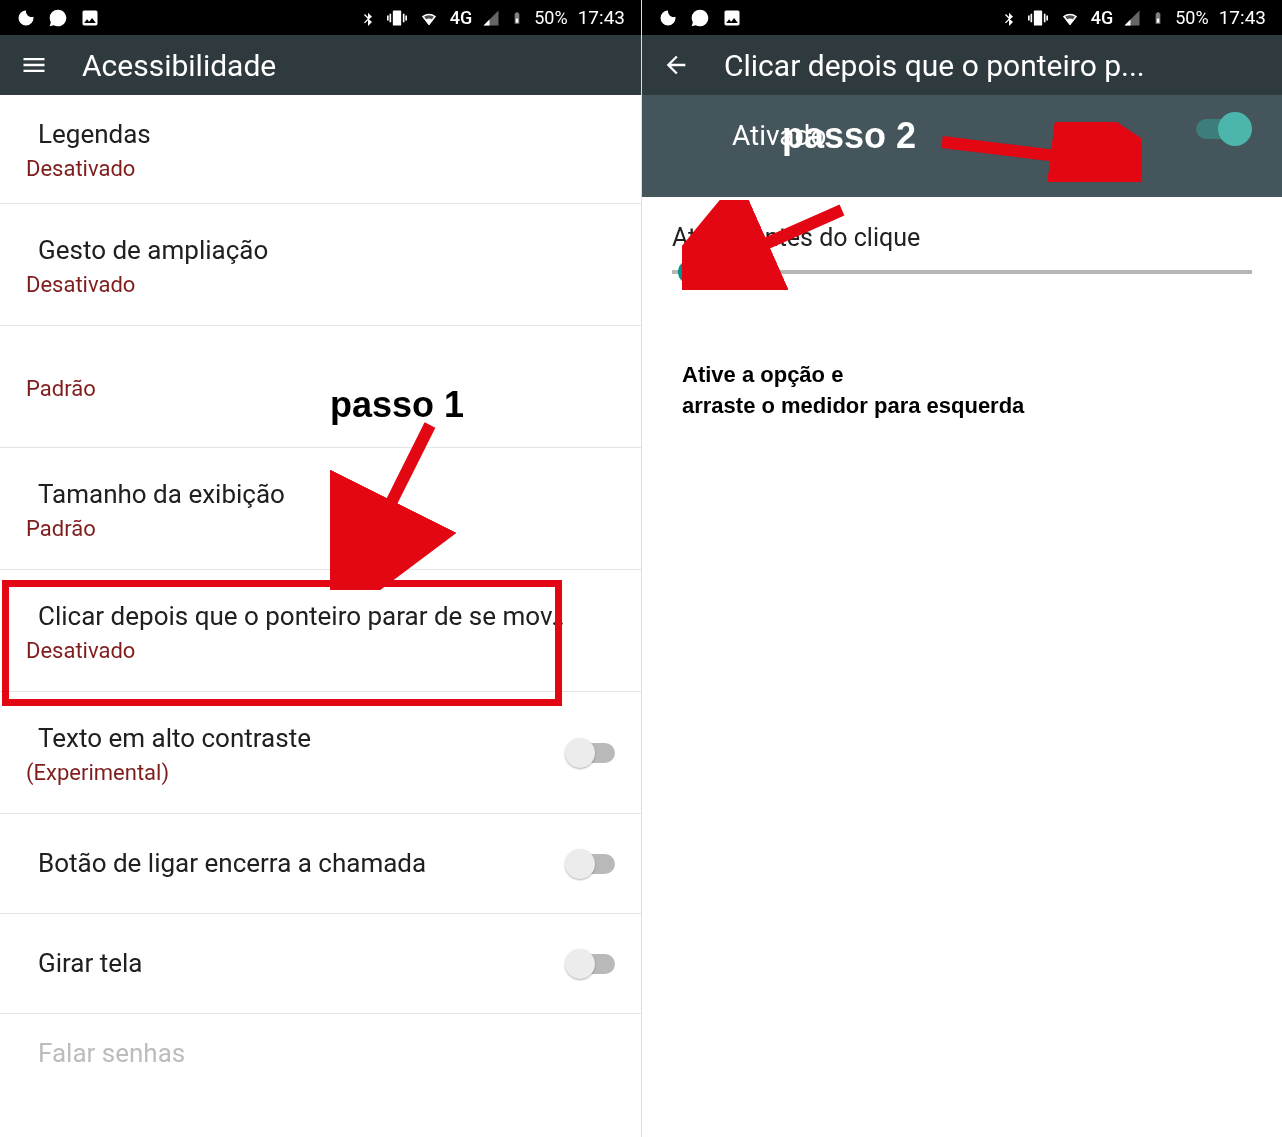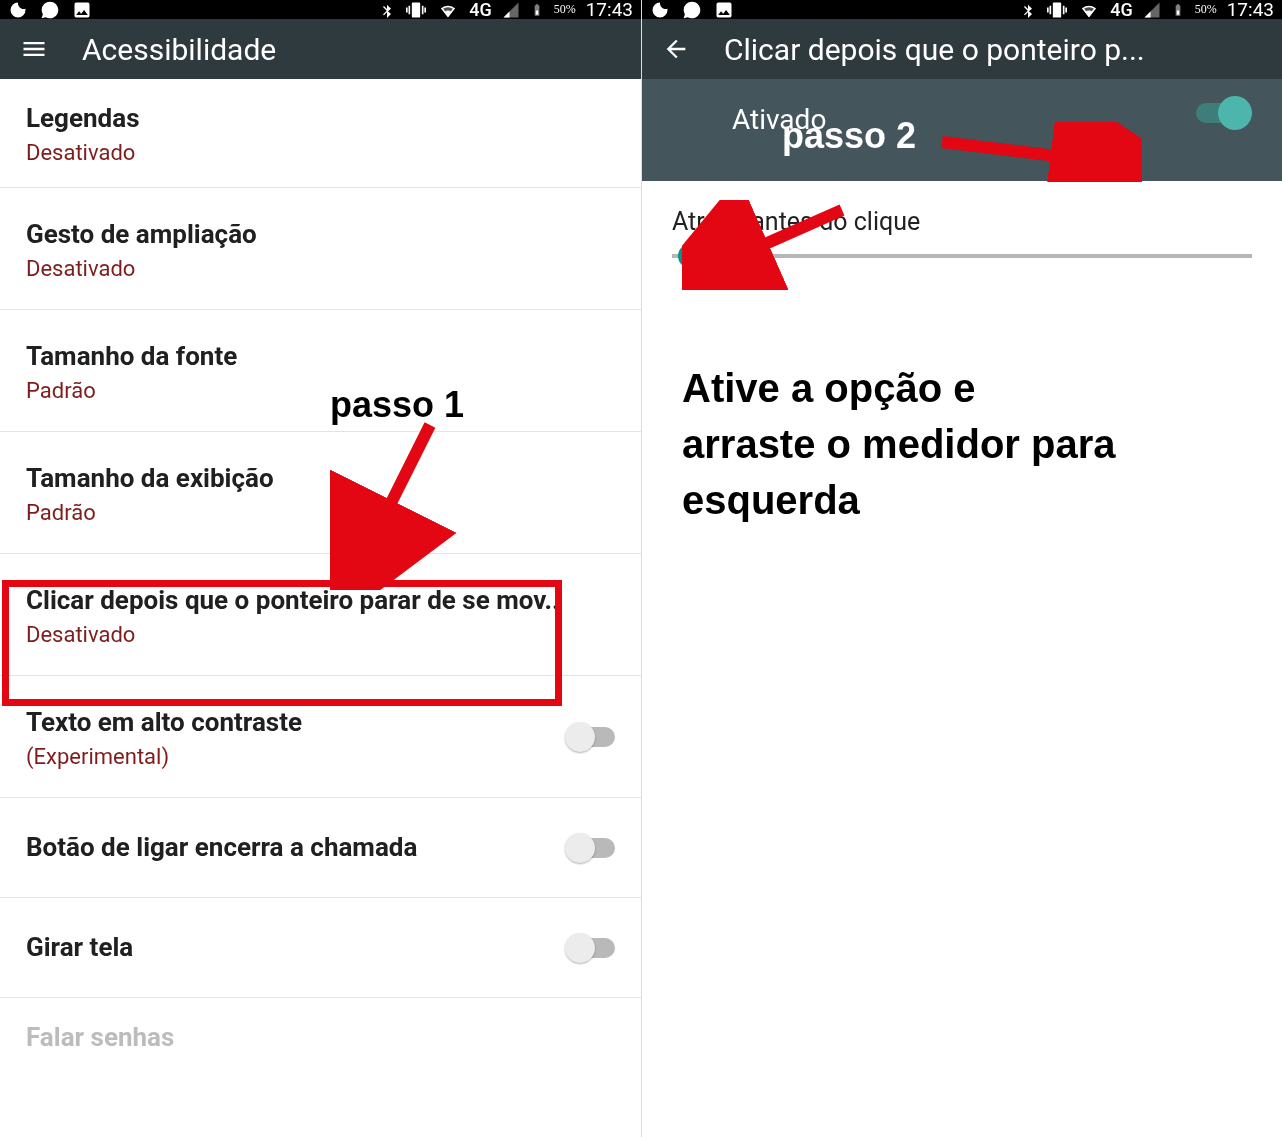--- a/index.html
+++ b/index.html
@@ -10,32 +10,32 @@
     height: 1137px;
     overflow: hidden;
     position: relative;
   }
   .container { display: flex; width: 100%; height: 100%; }
   .phone { width: 50%; height: 100%; position: relative; background: #fff; }
   .phone-right { border-left: 1px solid #ddd; }
 
   
   .status-bar {
-    height: 19px;
+    height: 35px;
     background: #000;
     color: #fff;
     display: flex;
     align-items: center;
-    padding: 0 8px;
+    padding: 0 16px;
     font-size: 18px;
   }
   .status-left { display: flex; align-items: center; gap: 12px; }
   .status-right { margin-left: auto; display: flex; align-items: center; gap: 10px; }
   .status-icon { display: inline-flex; align-items: center; justify-content: center; }
-  .battery-text { font-size: 12px; font-family: Liberation Serif, serif; }
+  .battery-text { font-size: 18px; }
   .time { font-size: 19px; font-weight: 400; }
 
   
   .app-bar {
     height: 60px;
     background: #2f3a3f;
     color: #fff;
     display: flex;
     align-items: center;
     padding: 0 20px;
@@ -74,25 +74,26 @@
     border-bottom: 1px solid #e4e4e4;
     display: flex;
     align-items: center;
     min-height: 100px;
   }
   .list-item.tall { min-height: 122px; }
   .list-item-text { flex: 1; min-width: 0; }
   .list-title {
     font-size: 26px;
     color: #202020;
-    font-weight: 700;
+    font-weight: 400;
     line-height: 1.35;
     white-space: nowrap;
     overflow: hidden;
     text-overflow: ellipsis;
+    margin-left: 12px;
   }
   .list-sub {
     font-size: 22px;
     color: #7f1d1d;
     margin-top: 4px;
   }
   .toggle-off {
     width: 48px; height: 20px; border-radius: 10px;
     background: #b9b9b9;
     position: relative;
@@ -139,21 +140,21 @@
     color: #000;
     pointer-events: none;
   }
   .anno-red-arrow { position: absolute; pointer-events: none; }
 
   .instr {
     position: absolute;
     font-family: Arial, sans-serif;
     font-weight: 900;
     color: #000;
-    font-size: 40px;
+    font-size: 22px;
     line-height: 1.4;
     pointer-events: none;
   }
 
   .partial-item {
     padding: 22px 26px 0 26px;
     display: flex;
     align-items: flex-end;
   }
 </style>
@@ -234,21 +235,20 @@
         </div>
       </div>
       <div class="list-item tall">
         <div class="list-item-text">
           <div class="list-title">Gesto de ampliação</div>
           <div class="list-sub">Desativado</div>
         </div>
       </div>
       <div class="list-item tall">
         <div class="list-item-text">
-          <div class="list-title">Tamanho da fonte</div>
           <div class="list-sub">Padrão</div>
         </div>
       </div>
       <div class="list-item tall">
         <div class="list-item-text">
           <div class="list-title">Tamanho da exibição</div>
           <div class="list-sub">Padrão</div>
         </div>
       </div>
       <div class="list-item tall" style="position:relative">

